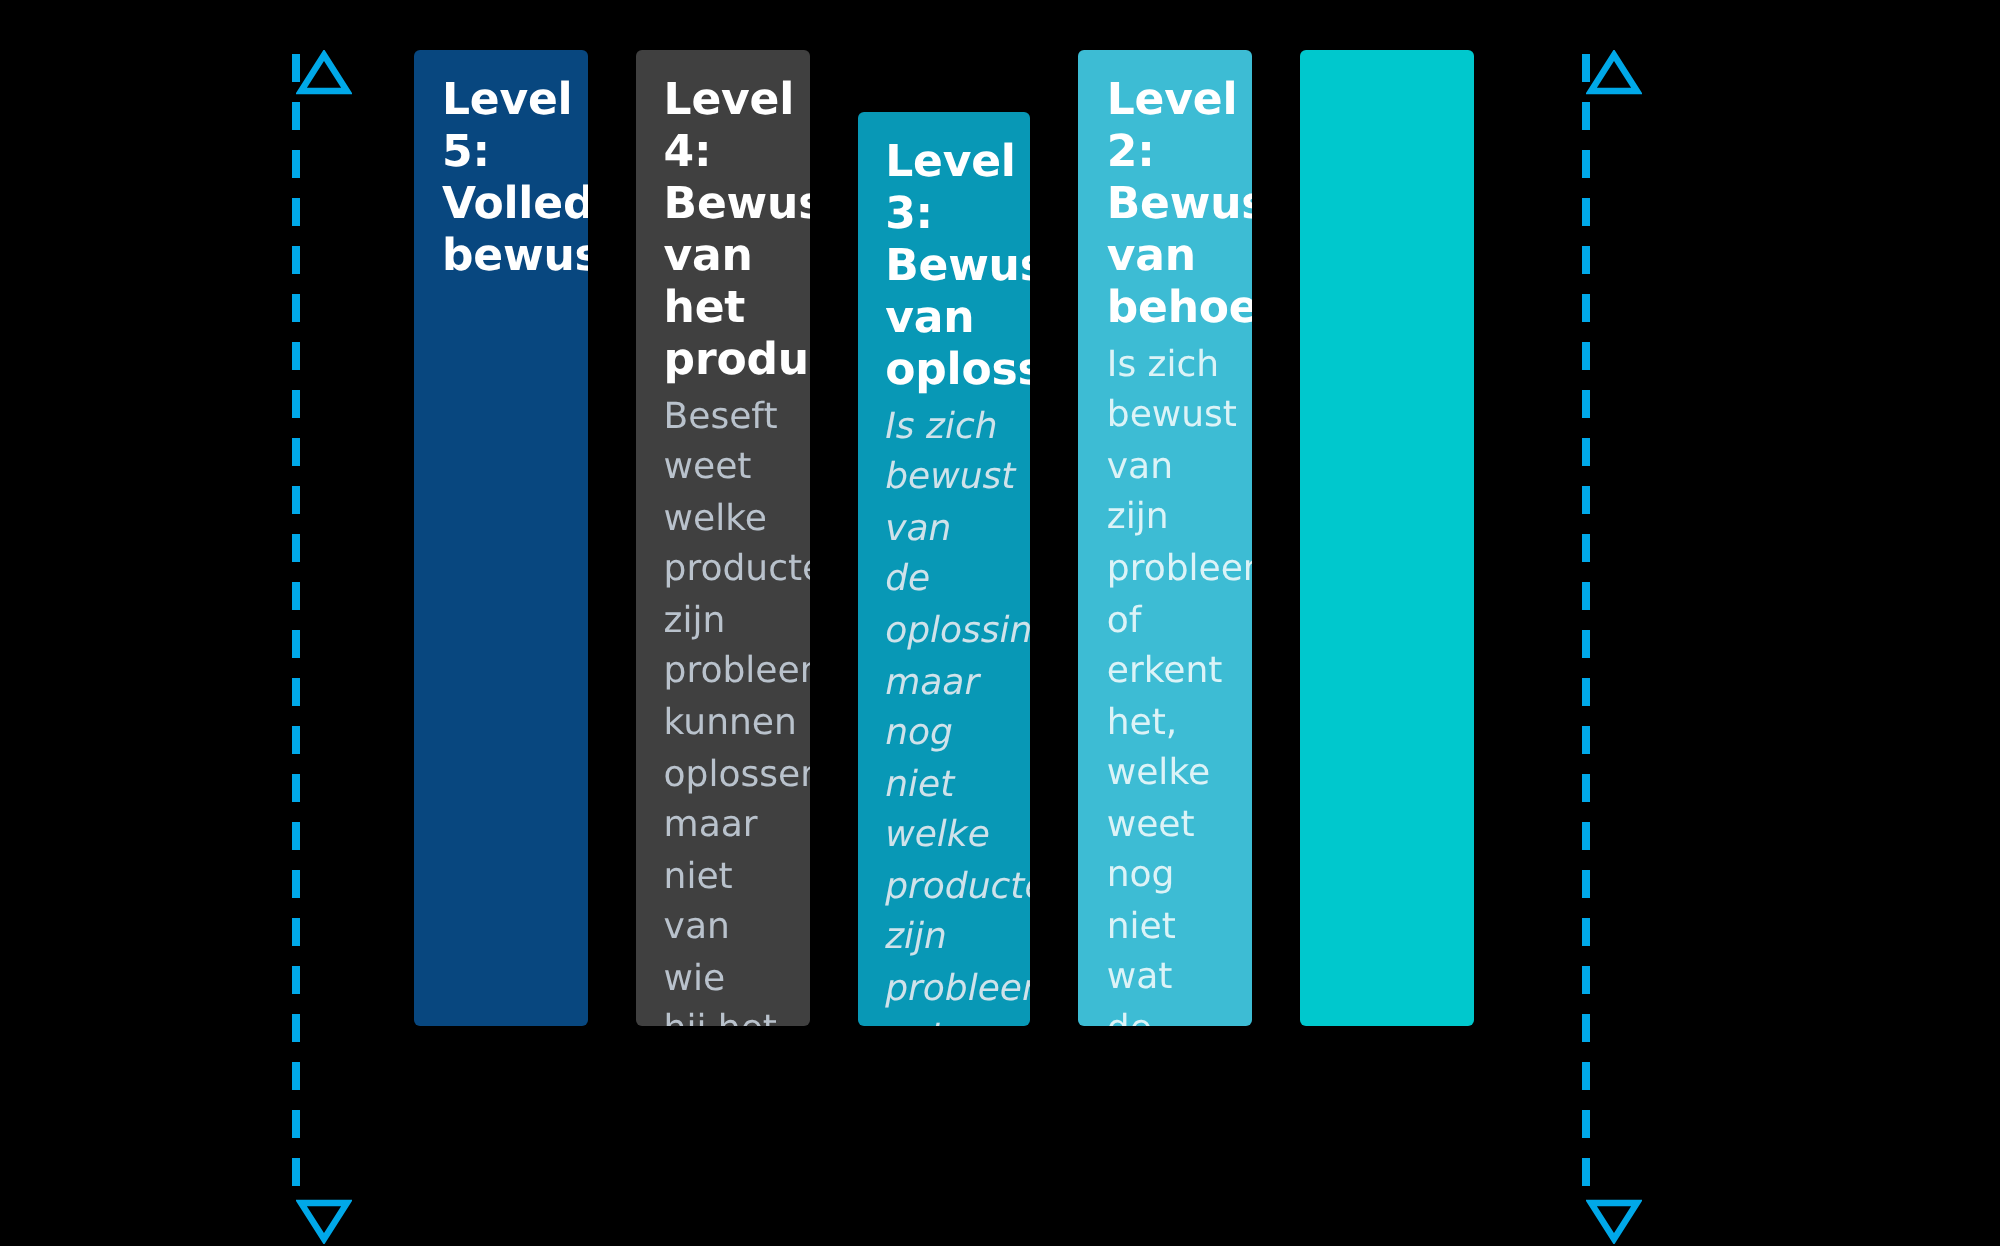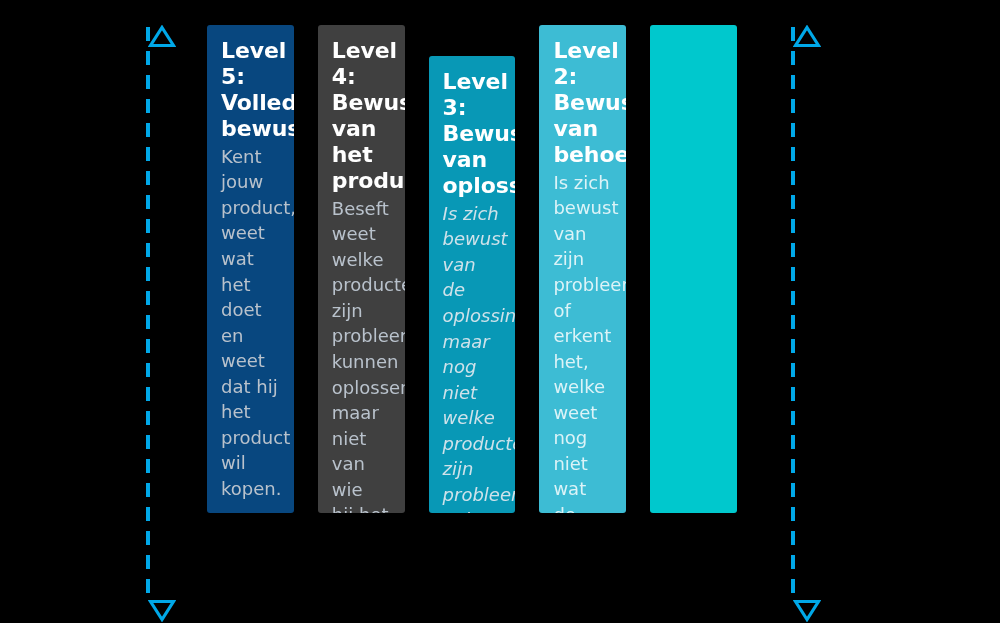--- a/index.html
+++ b/index.html
@@ -140,21 +140,20 @@
       <svg width="28" height="23" viewBox="0 0 28 23">
         <polygon points="14,20.5 2.5,2.5 25.5,2.5" fill="none" stroke="#00a8e8" stroke-width="3.2" stroke-linejoin="miter"></polygon>
       </svg>
     </span>
   </div>
 
   <div class="bands">
 
     <div class="band band-dark" style="background-color: rgb(8, 71, 127);">
       <p class="band-title">Level 5: Volledig bewust</p>
-      <p class="band-desc">Kent jouw product, weet wat het doet en weet dat hij het product wil kopen.</p>
     </div>
 
     <div class="band band-dark" style="background-color: #404040;">
       <p class="band-title">Level 4: Bewust van het product</p>
       <p class="band-desc">Beseft weet welke producten zijn probleem kunnen oplossen, maar niet van wie hij het wil kopen.</p>
     </div>
 
     <div class="band band-mid" style="background-color: rgb(8, 152, 182); margin-top: 31px;">
       <p class="band-title">Level 3: Bewust van oplossing</p>
       <p class="band-desc">Is zich bewust van de oplossing, maar nog niet welke producten zijn probleem oplossen.</p>

